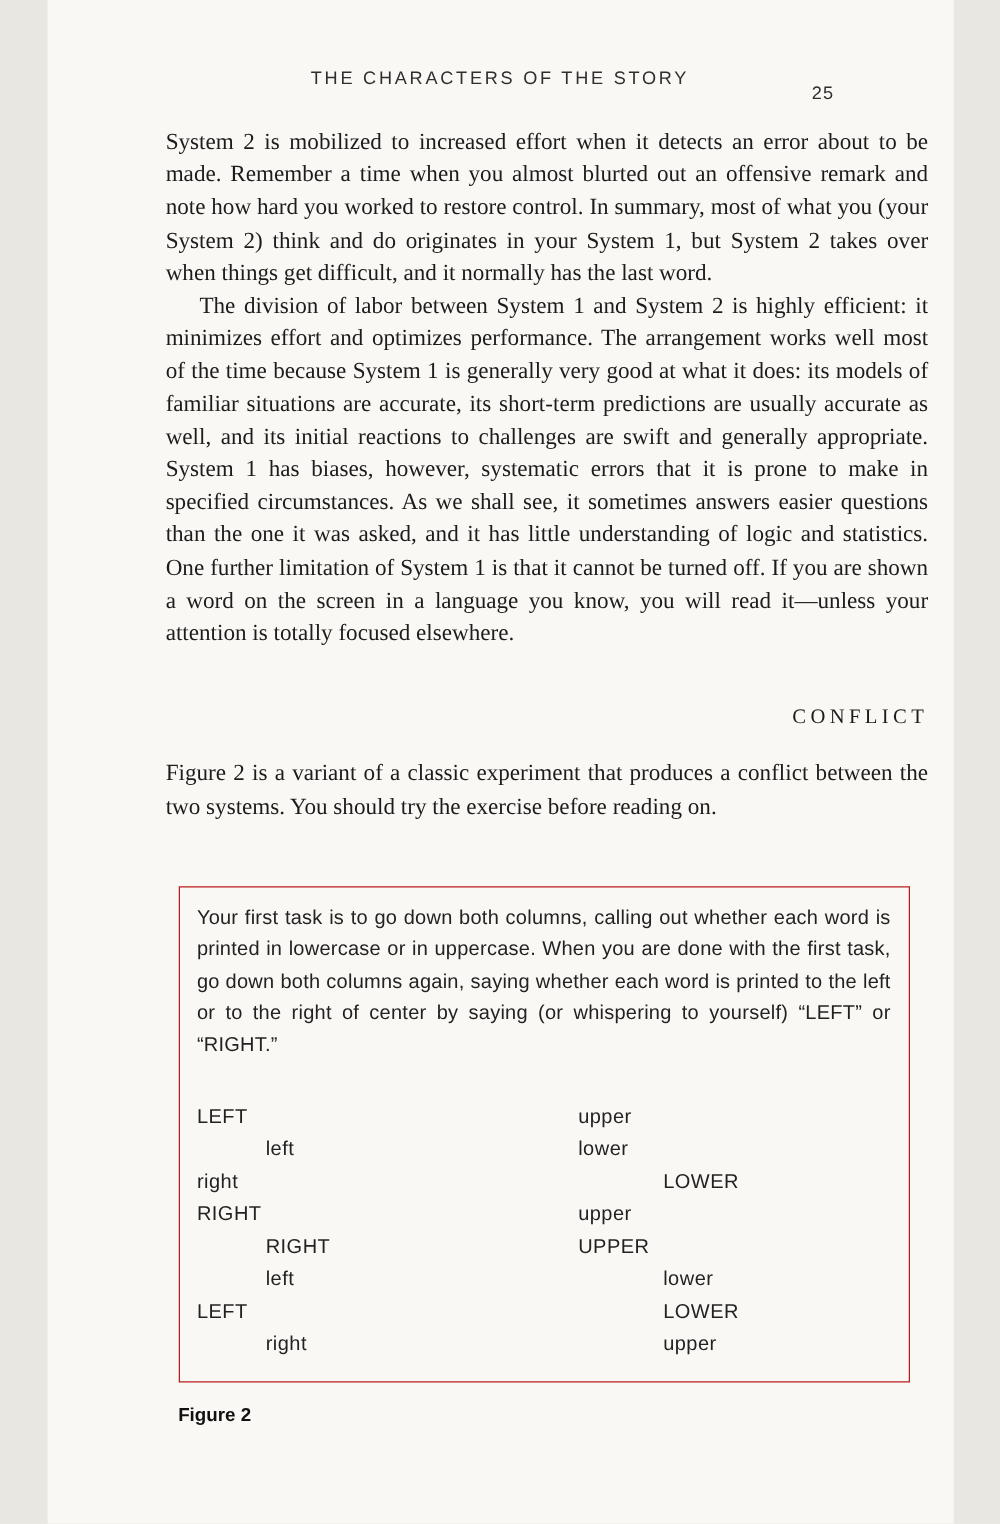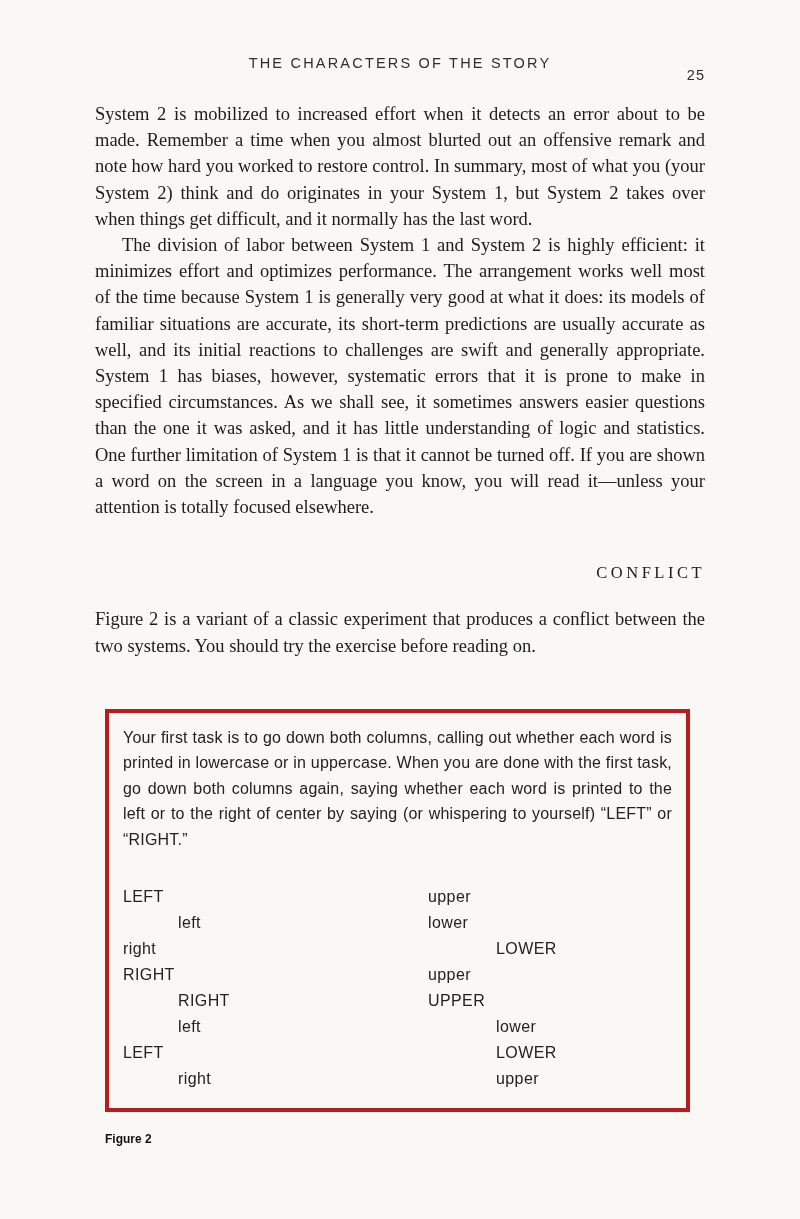--- a/index.html
+++ b/index.html
@@ -2,21 +2,21 @@
 <html><head>
 <meta charset="utf-8">
 <style>
   html, body {
     margin: 0;
     padding: 0;
     background: #e9e7e2;
   }
   .page {
     position: relative;
-    width: 800px;
+    width: 725px;
     height: 1219px;
     margin: 0 auto;
     background: #f9f8f4;
     color: #1c1c1c;
     overflow: hidden;
   }
   .running-head {
     position: relative;
     margin: 55px 95px 0 95px;
     height: 20px;
@@ -54,21 +54,21 @@
     letter-spacing: 3.5px;
     text-align: right;
     color: #1c1c1c;
   }
   .figure-wrap {
     margin: 50px 0 0 10px;
   }
   .figure-box {
     width: 585px;
     box-sizing: border-box;
-    border: 4px solid #b91c1c;
+    border: 1px solid #b91c1c;
     background: #f9f8f4;
     padding: 12px 14px 16px 14px;
   }
   .instructions {
     margin: 0;
     font-family: "Liberation Sans", sans-serif;
     font-size: 16px;
     line-height: 25.5px;
     color: #222;
     text-align: justify;
@@ -100,21 +100,21 @@
   }
   .left-col .word[data-pos="right"] {
     margin-left: 55px;
   }
   .right-col .word[data-pos="right"] {
     margin-left: 68px;
   }
   .fig-caption {
     margin: 14px 0 0 0;
     font-family: "Liberation Sans", sans-serif;
-    font-size: 12px;
+    font-size: 15px;
     font-weight: bold;
     color: #111;
   }
 </style>
 </head>
 <body>
 
 <div class="page">
 
   <header class="running-head">

